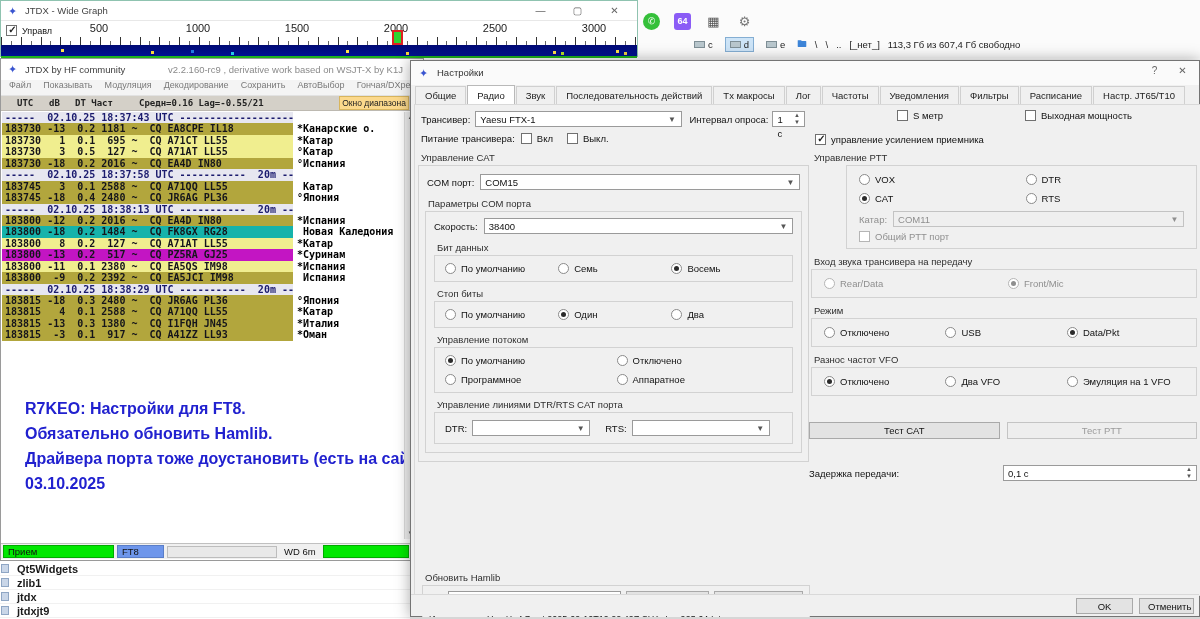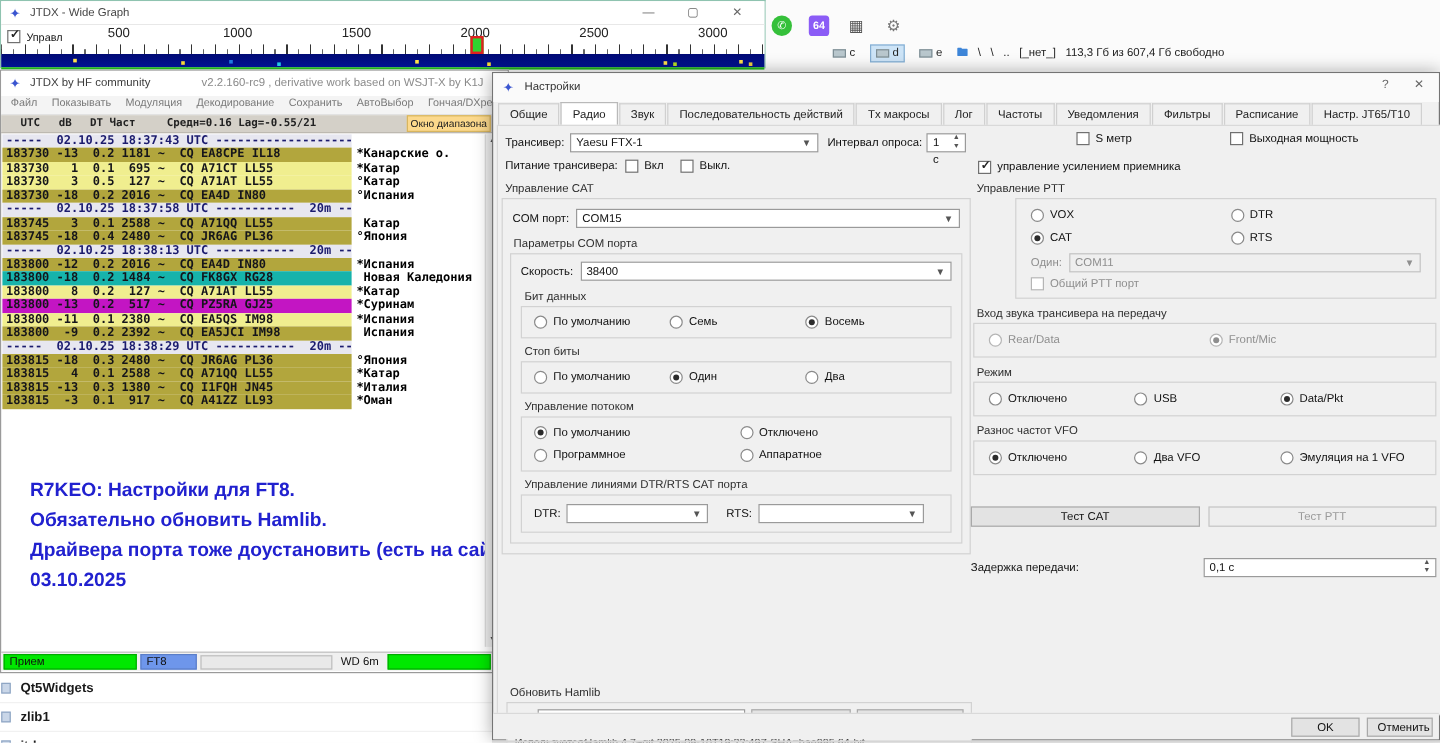--- a/index.html
+++ b/index.html
@@ -82,21 +82,21 @@
   #mw-scroll .sa { position:absolute; left:0; width:11px; height:11px; text-align:center; font-size:6px; color:#505050; line-height:11px; background:#f0f0f0; }
   #mw-status { position:absolute; left:0; bottom:1px; width:100%; height:16px; background:#f0f0f0; border-top:1px solid #c0c0c0; display:flex; align-items:center; gap:3px; padding:0 2px; font-size:9.5px; }
   #st-rx { width:111px; height:13px; background:#00e800; border:1px solid #0a0; padding-left:4px; line-height:12px; }
   #st-mode { width:47px; height:13px; background:#6e96eb; border:1px solid #5a7ec8; padding-left:4px; line-height:12px; }
   #st-prog { width:110px; height:12px; background:#e9e9e9; border:1px solid #bdbdbd; }
   #st-wd { padding:0 4px; }
   #st-bar2 { width:86px; height:13px; background:#00e800; border:1px solid #0a0; }
 
   
   #files { position:absolute; left:0; top:562px; width:410px; height:57px; background:#fff; }
-  .frow { height:24px; display:flex; align-items:center; font-size:11px; font-weight:bold; color:#1a1a1a; border-bottom:1px solid #f1f1f1; }
+  .frow { height:14px; display:flex; align-items:center; font-size:11px; font-weight:bold; color:#1a1a1a; border-bottom:1px solid #f1f1f1; }
   .frow .fico { width:8px; height:9px; background:#c9d6e8; border:1px solid #8fa6c4; margin:0 8px 0 1px; flex:none; }
 
   
   #dlg { position:absolute; left:410px; top:60px; width:790px; height:557px; background:#f0f0f0; border:1px solid #747474; box-shadow:0 0 14px rgba(0,0,0,.35); }
   #dlg-title { position:relative; height:24px; background:#fafafa; }
   #dlg-title .ticon { position:absolute; left:8px; top:6px; color:#3a55d0; font-size:11px; }
   #dlg-title .ttext { position:absolute; left:26px; top:6px; color:#333; }
   #dlg-tabs { position:absolute; left:4px; top:25px; height:19px; display:flex; }
   .tab { border:1px solid #d0d0d0; border-bottom:none; background:#f0f0f0; padding:3px 9px 0 9px; margin-right:1px; white-space:nowrap; color:#222; }
   .tab.active { background:#fff; position:relative; top:-1px; padding-top:4px; border-color:#b9b9b9; }
@@ -516,21 +516,21 @@
               <span class="ropt">
                 <span class="rb on"></span>
                 <span>CAT</span>
               </span>
               <span class="ropt">
                 <span class="rb"></span>
                 <span>RTS</span>
               </span>
             </div>
           <div id="ptt-port-row" class="dis">
-            <span class="lbl">Один:</span>
+            <span class="lbl">Катар:</span>
             <span class="combo dis"><span>COM11</span><span class="arr">▼</span></span>
           </div>
           <div id="shared-row" class="dis">
             <span class="cb"></span>
             <span>Общий PTT порт</span>
           </div>
         </div>
       </div>
       <div class="rgroup">
         <span class="grp-label">Вход звука трансивера на передачу</span>

